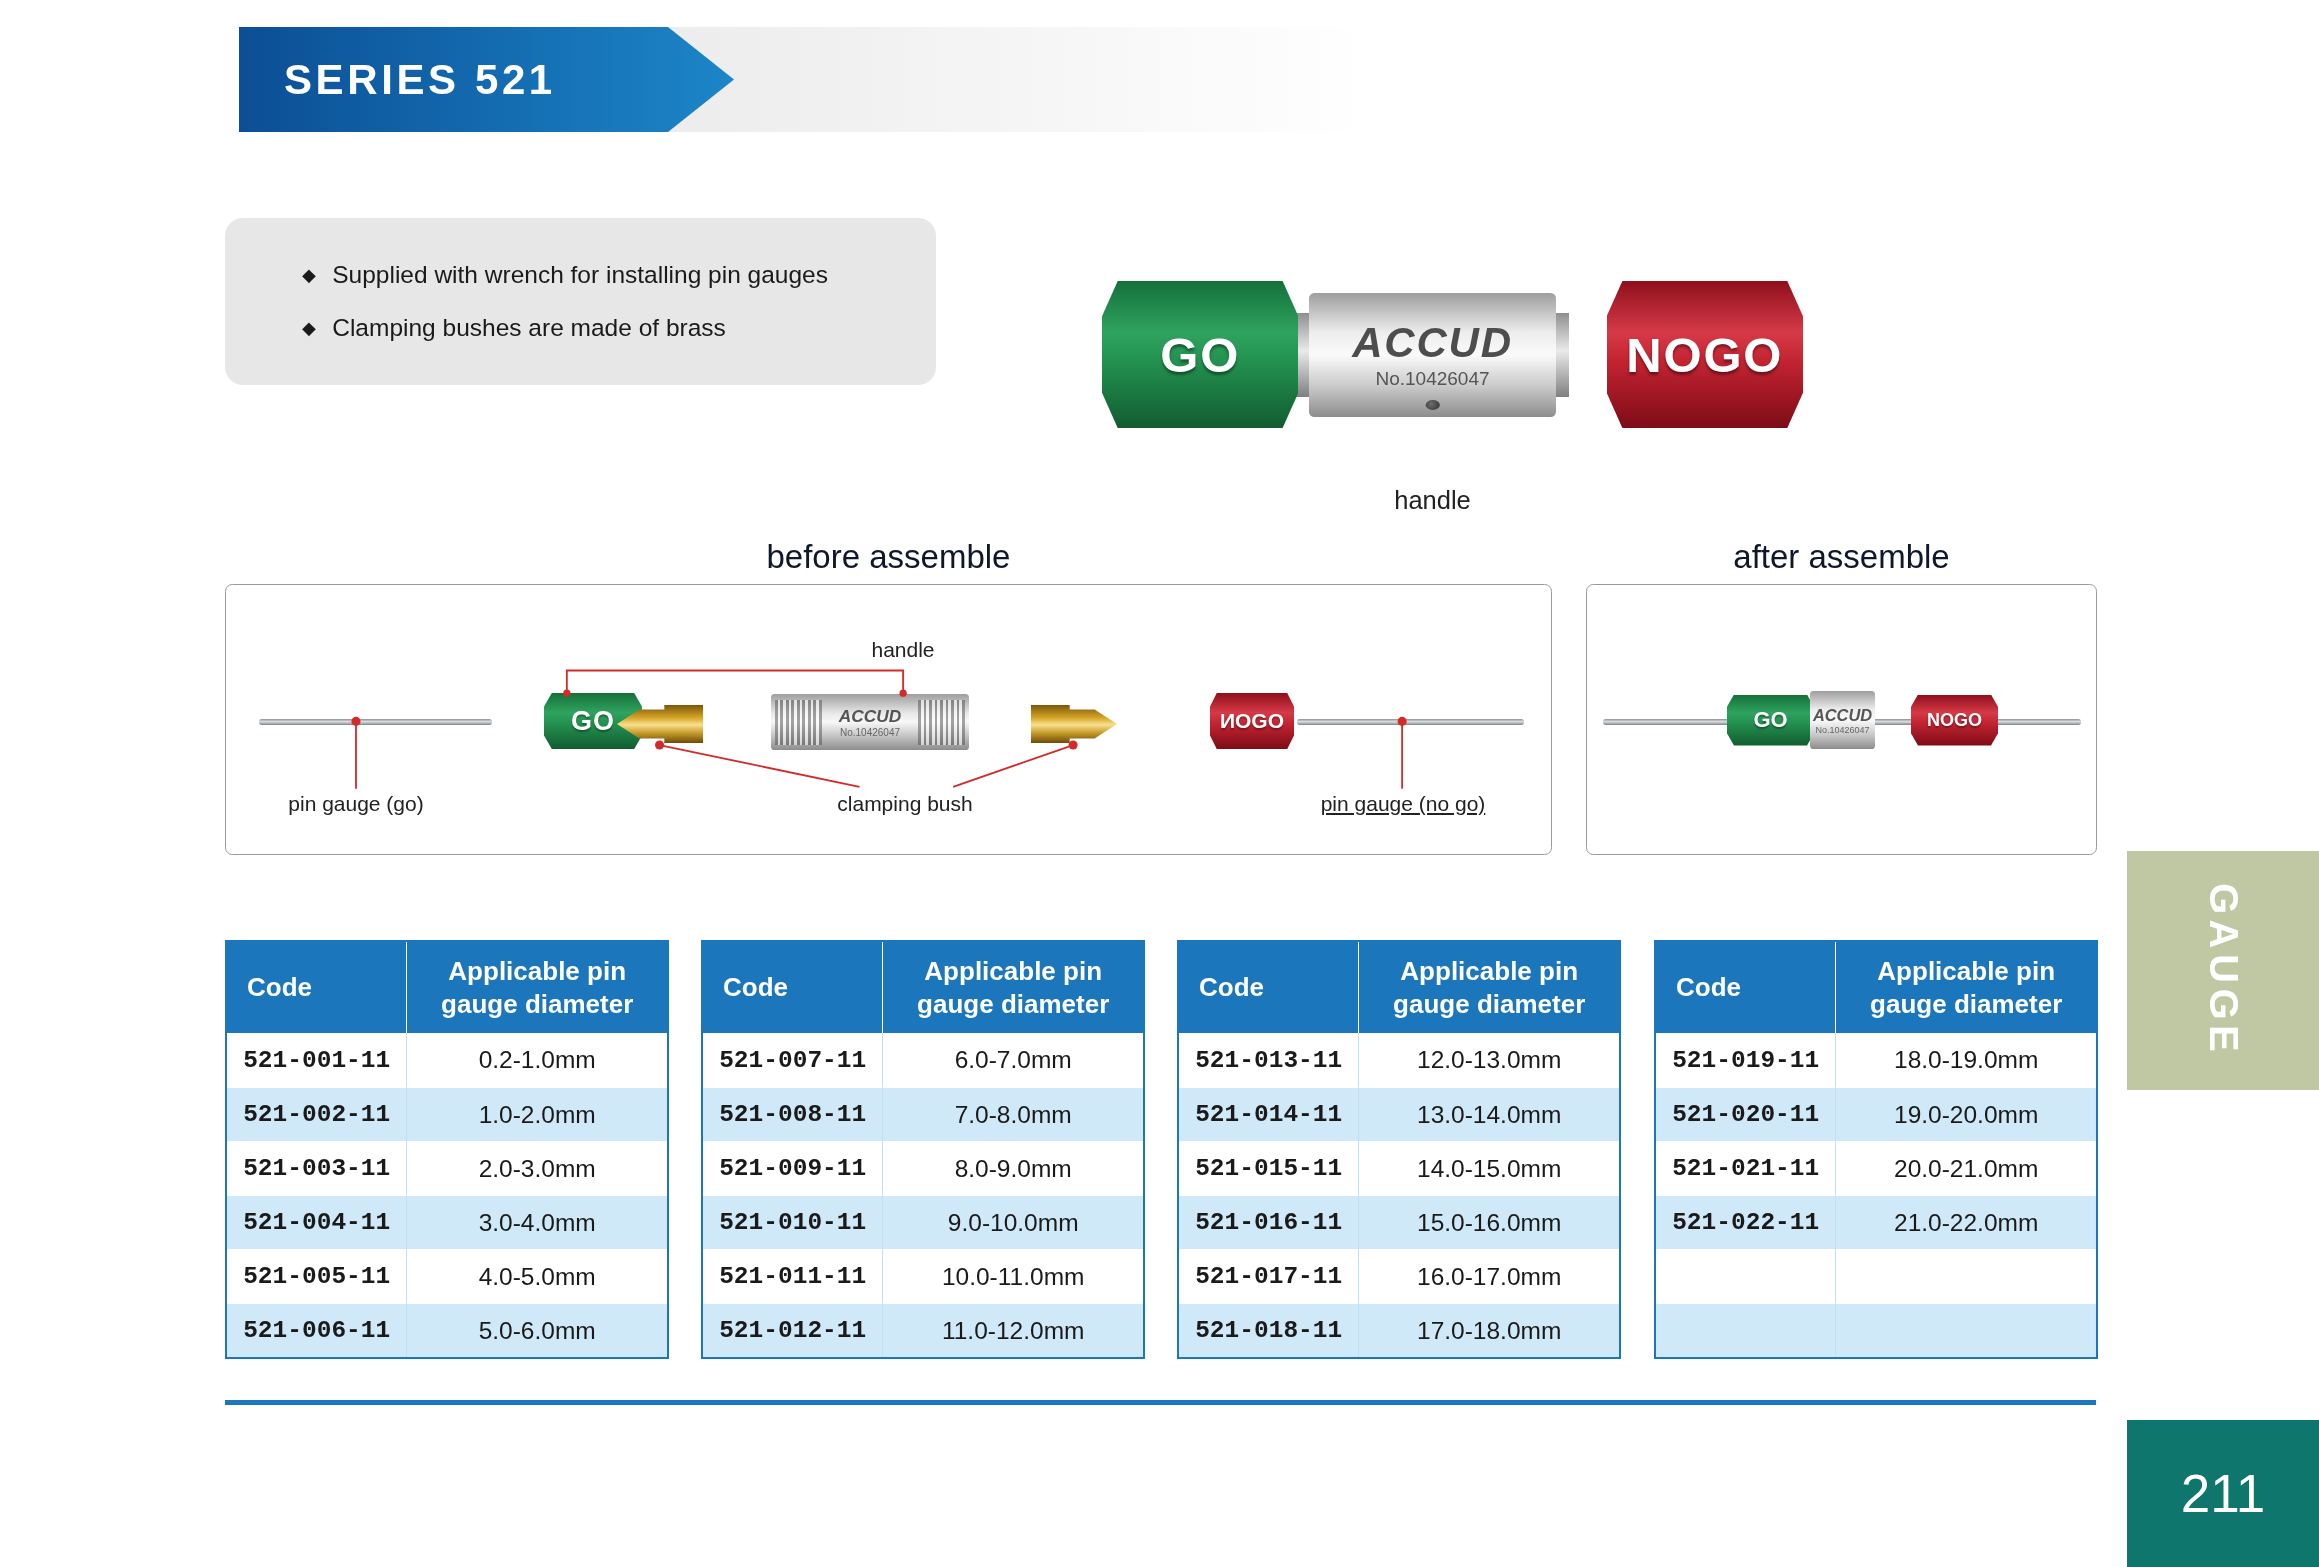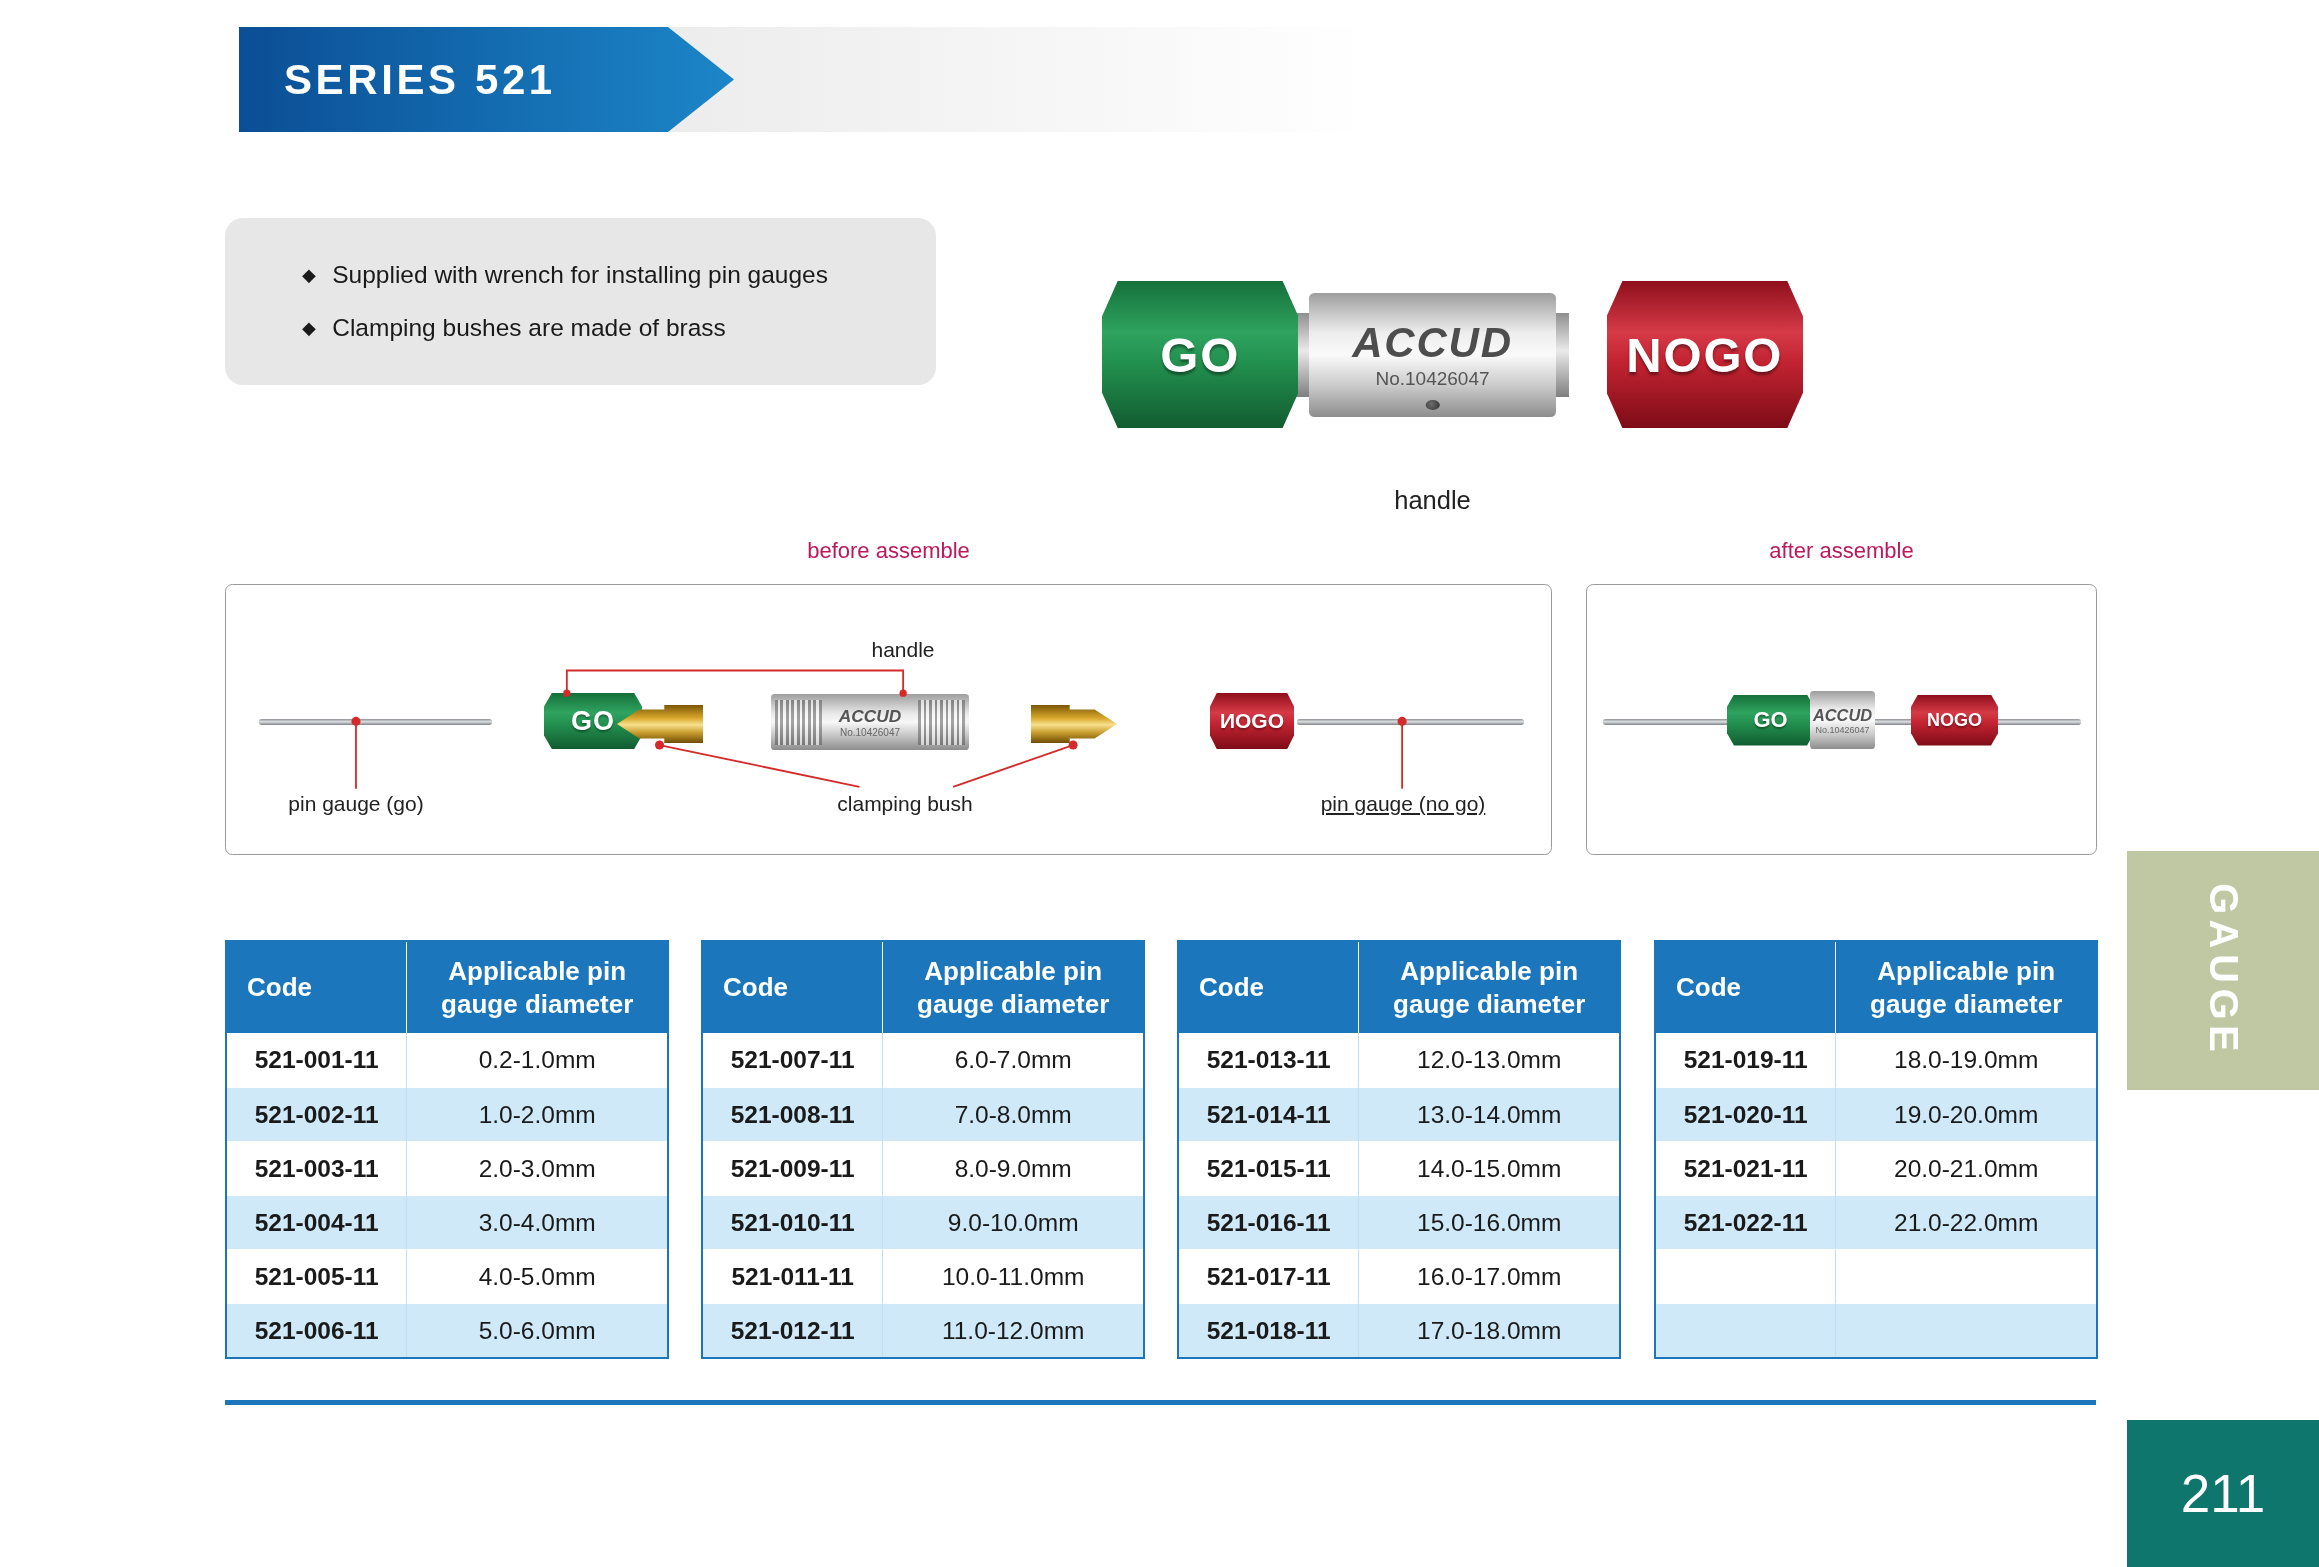--- a/index.html
+++ b/index.html
@@ -42,21 +42,21 @@
           display:flex; flex-direction:column; align-items:center; justify-content:center; z-index:2; }
   .hero-brand { font-size:42px; font-weight:bold; font-style:italic; color:#4d4d4d; letter-spacing:1.8px; }
   .hero-serial { font-size:19px; color:#555555; margin-top:1.8px; }
   .hero-hole { position:absolute; bottom:6.4px; left:50%; transform:translateX(-50%);
           width:14.5px; height:10px; border-radius:50%;
           background:radial-gradient(circle at 40% 40%, #6d6d6d, #2e2e2e); }
   .hero-caption { position:absolute; left:1062px; top:486px; width:741px; text-align:center;
           font-size:25.5px; color:#222222; }
 
   
-  .section-caption { position:absolute; font-size:22px; color:#be185d; text-align:center; }
+  .section-caption { position:absolute; font-size:33px; color:#0f172a; text-align:center; }
   .cap-before { left:225px; top:538px; width:1327px; }
   .cap-after  { left:1586px; top:538px; width:511px; }
 
   .asm-box { position:absolute; border:1.8px solid #9a9a9a; border-radius:7.3px; background:#ffffff; }
   .before-box { left:225px; top:584px; width:1327px; height:271px; }
   .after-box  { left:1586px; top:584px; width:511px; height:271px; }
 
   .rod { position:absolute; height:5.5px; border-radius:2.7px;
          background:linear-gradient(180deg,#8c9094,#dcdfe2 45%,#7d8287); }
   .b-rod-left  { left:33px;   top:134px; width:233px; }
@@ -102,21 +102,21 @@
   .ptable { position:absolute; top:940px; width:444px; border-collapse:separate; border-spacing:0;
             border:2.7px solid #1b76bc; table-layout:fixed; background:#f97316; }
   .ptable thead th { background:#1b76bc; color:#ffffff; font-size:26px; font-weight:bold;
             height:91px; vertical-align:middle; }
   .ptable th.code { width:41%; text-align:left; padding-left:20px; border-right:1.8px solid #ffffff; }
   .ptable th.diam { text-align:center; padding:0 22px; line-height:1.25; }
   .ptable tbody td { height:54px; font-size:24.5px; color:#1a1a1a; text-align:center;
             vertical-align:middle; background:#ffffff; }
   .ptable tbody tr:not(:first-child) td { border-top:1.8px solid #ffffff; }
   .ptable tbody tr:nth-child(even) td { background:#cfe9f8; }
-  .ptable td.code { font-weight:bold; border-right:1.8px solid #bfe0f3; }
+  .ptable td.code { font-weight:bold; border-right:1.8px solid #bfe0f3;font-family:Liberation Mono, monospace; }
   .t1 { left:225px; } .t2 { left:701px; } .t3 { left:1177px; } .t4 { left:1654px; }
 
   
   .side-tab { position:absolute; left:2127px; top:851px; width:192px; height:239px;
             background:#bfc7a3; display:flex; align-items:center; justify-content:center; }
   .side-tab span { writing-mode:vertical-rl; font-size:40px; font-weight:bold; color:#ffffff;
             letter-spacing:5.5px; }
   .divider { position:absolute; left:225px; top:1400px; width:1871px; height:4.5px; background:#1b76bc; }
   .page-num { position:absolute; left:2127px; top:1420px; width:192px; height:147px;
             background:#0f766e; color:#ffffff; font-size:53px;

